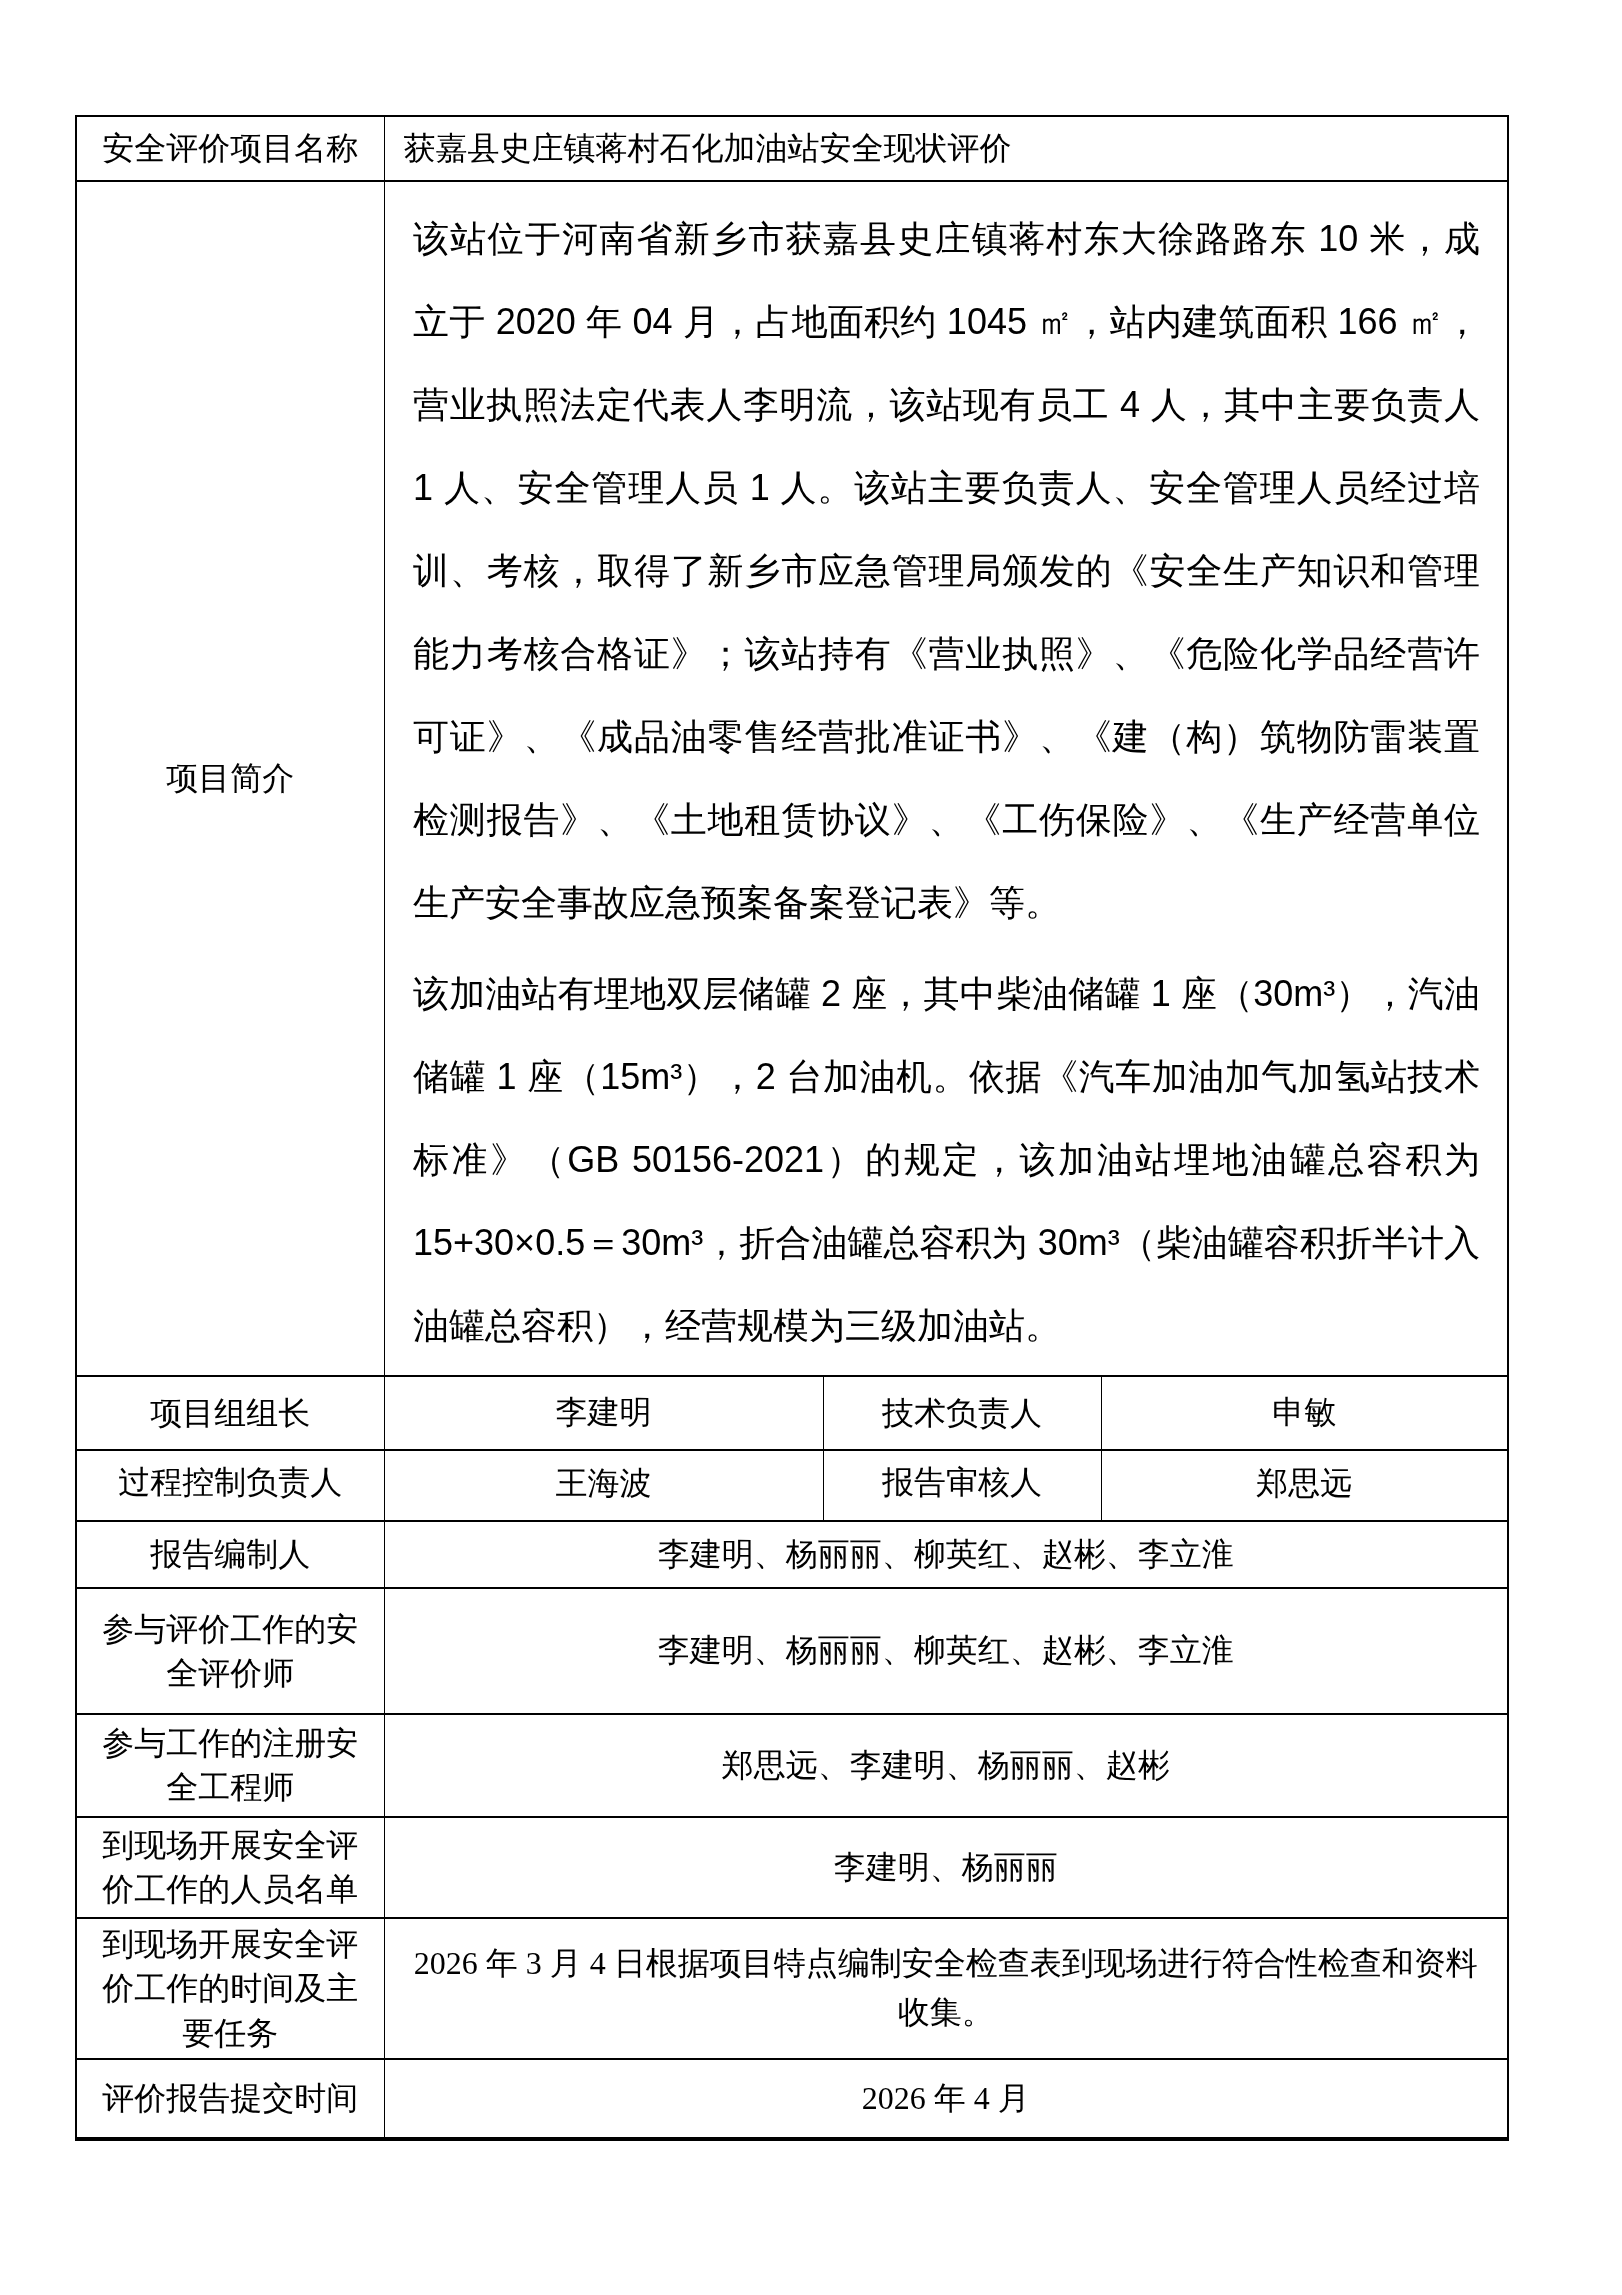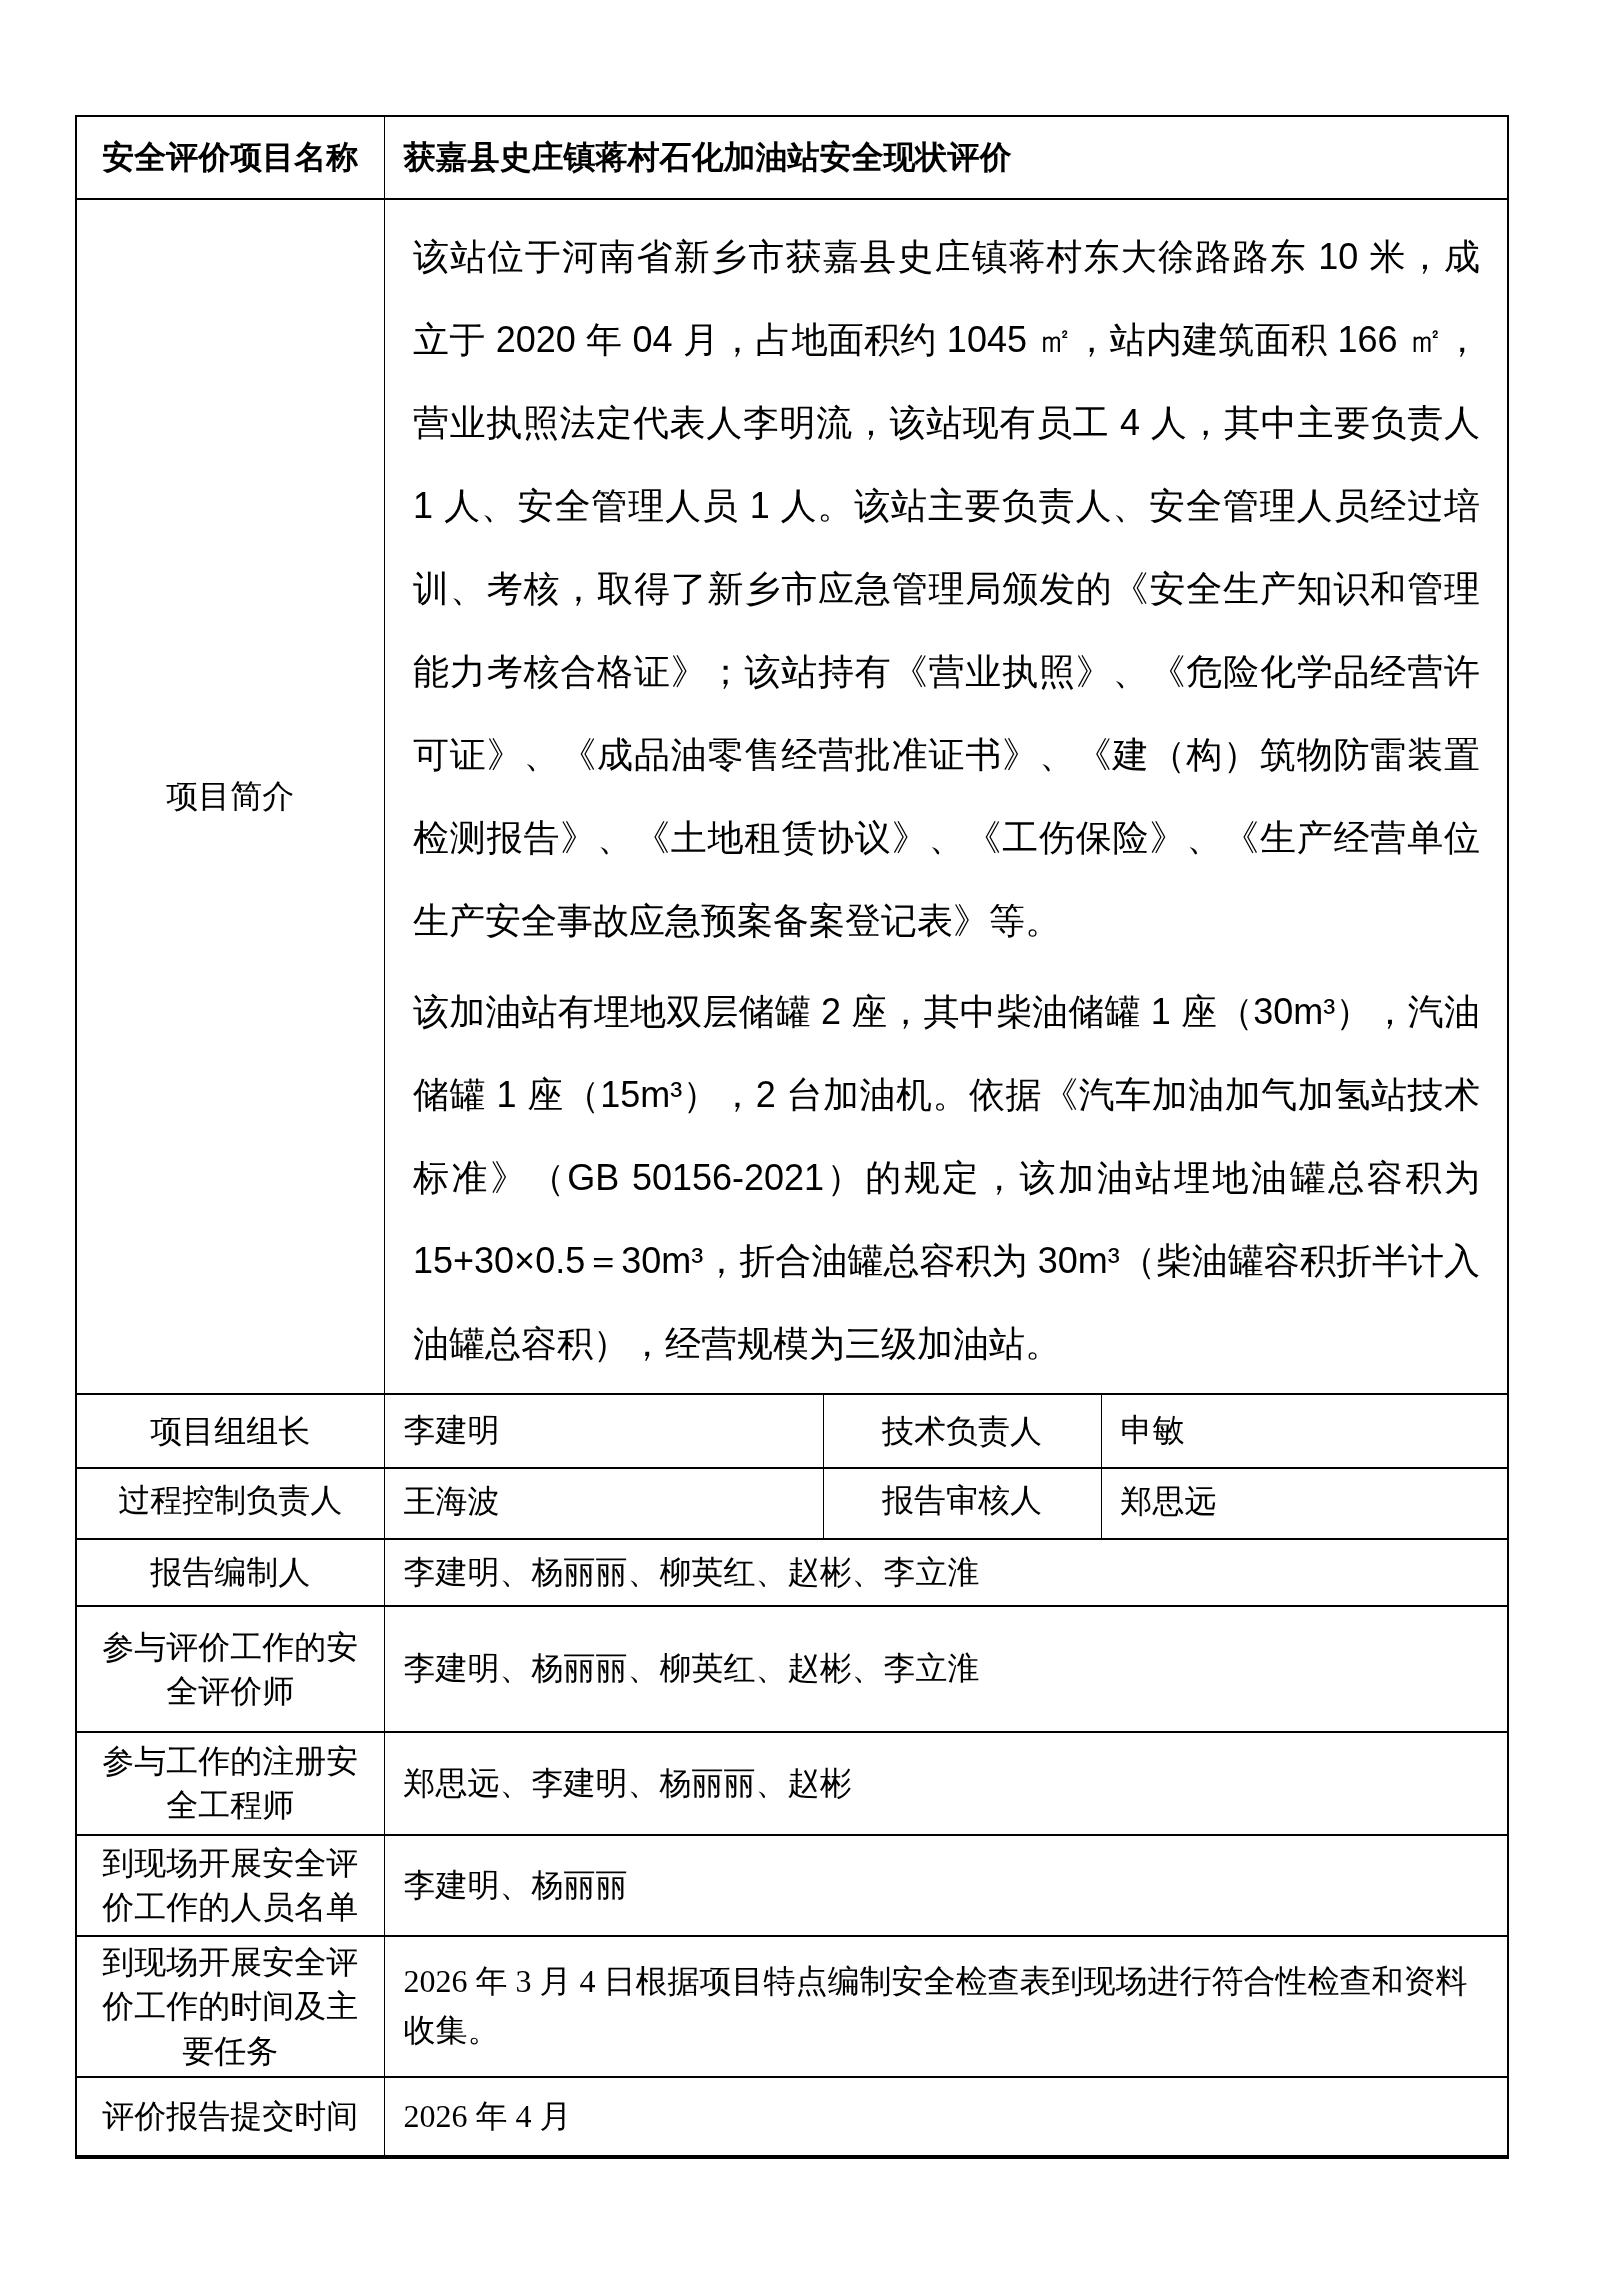--- a/index.html
+++ b/index.html
@@ -33,39 +33,39 @@
   td.label-cell {
     font-size: 32px;
     line-height: 1.38;
     text-align: center;
     vertical-align: middle;
     padding: 3.4px 22px;
   }
   td.value-cell {
     font-size: 32px;
     line-height: 1.55;
-    text-align: left;
+    text-align: center;
     vertical-align: middle;
     padding: 3.4px 19px;
   }
   td.value-left {
     text-align: left;
     padding-left: 19px;
   }
   td.intro-cell {
     font-family: "Liberation Sans", "DejaVu Sans", sans-serif;
     font-size: 36px;
     line-height: 83px;
     text-align: justify;
     vertical-align: top;
     padding: 6.8px 19px 0 20.5px;
   }
   td.intro-cell p { margin: 8px; }
 
-  tr.h-r1  { height: 83px; font-weight: bold;   }
+  tr.h-r1  { height: 65px;   }
   tr.h-r2  { height: 1188px; }
   tr.h-r3  { height: 74px;   }
   tr.h-r4  { height: 71px; font-family: Liberation Mono, monospace;   }
   tr.h-r5  { height: 67px;   }
   tr.h-r6  { height: 126px;  }
   tr.h-r7  { height: 103px; padding-left: 28px;  }
   tr.h-r8  { height: 101px;  }
   tr.h-r9  { height: 132px; padding-left: 21px;  }
   tr.h-r10 { height: 80px;   }
 </style>

